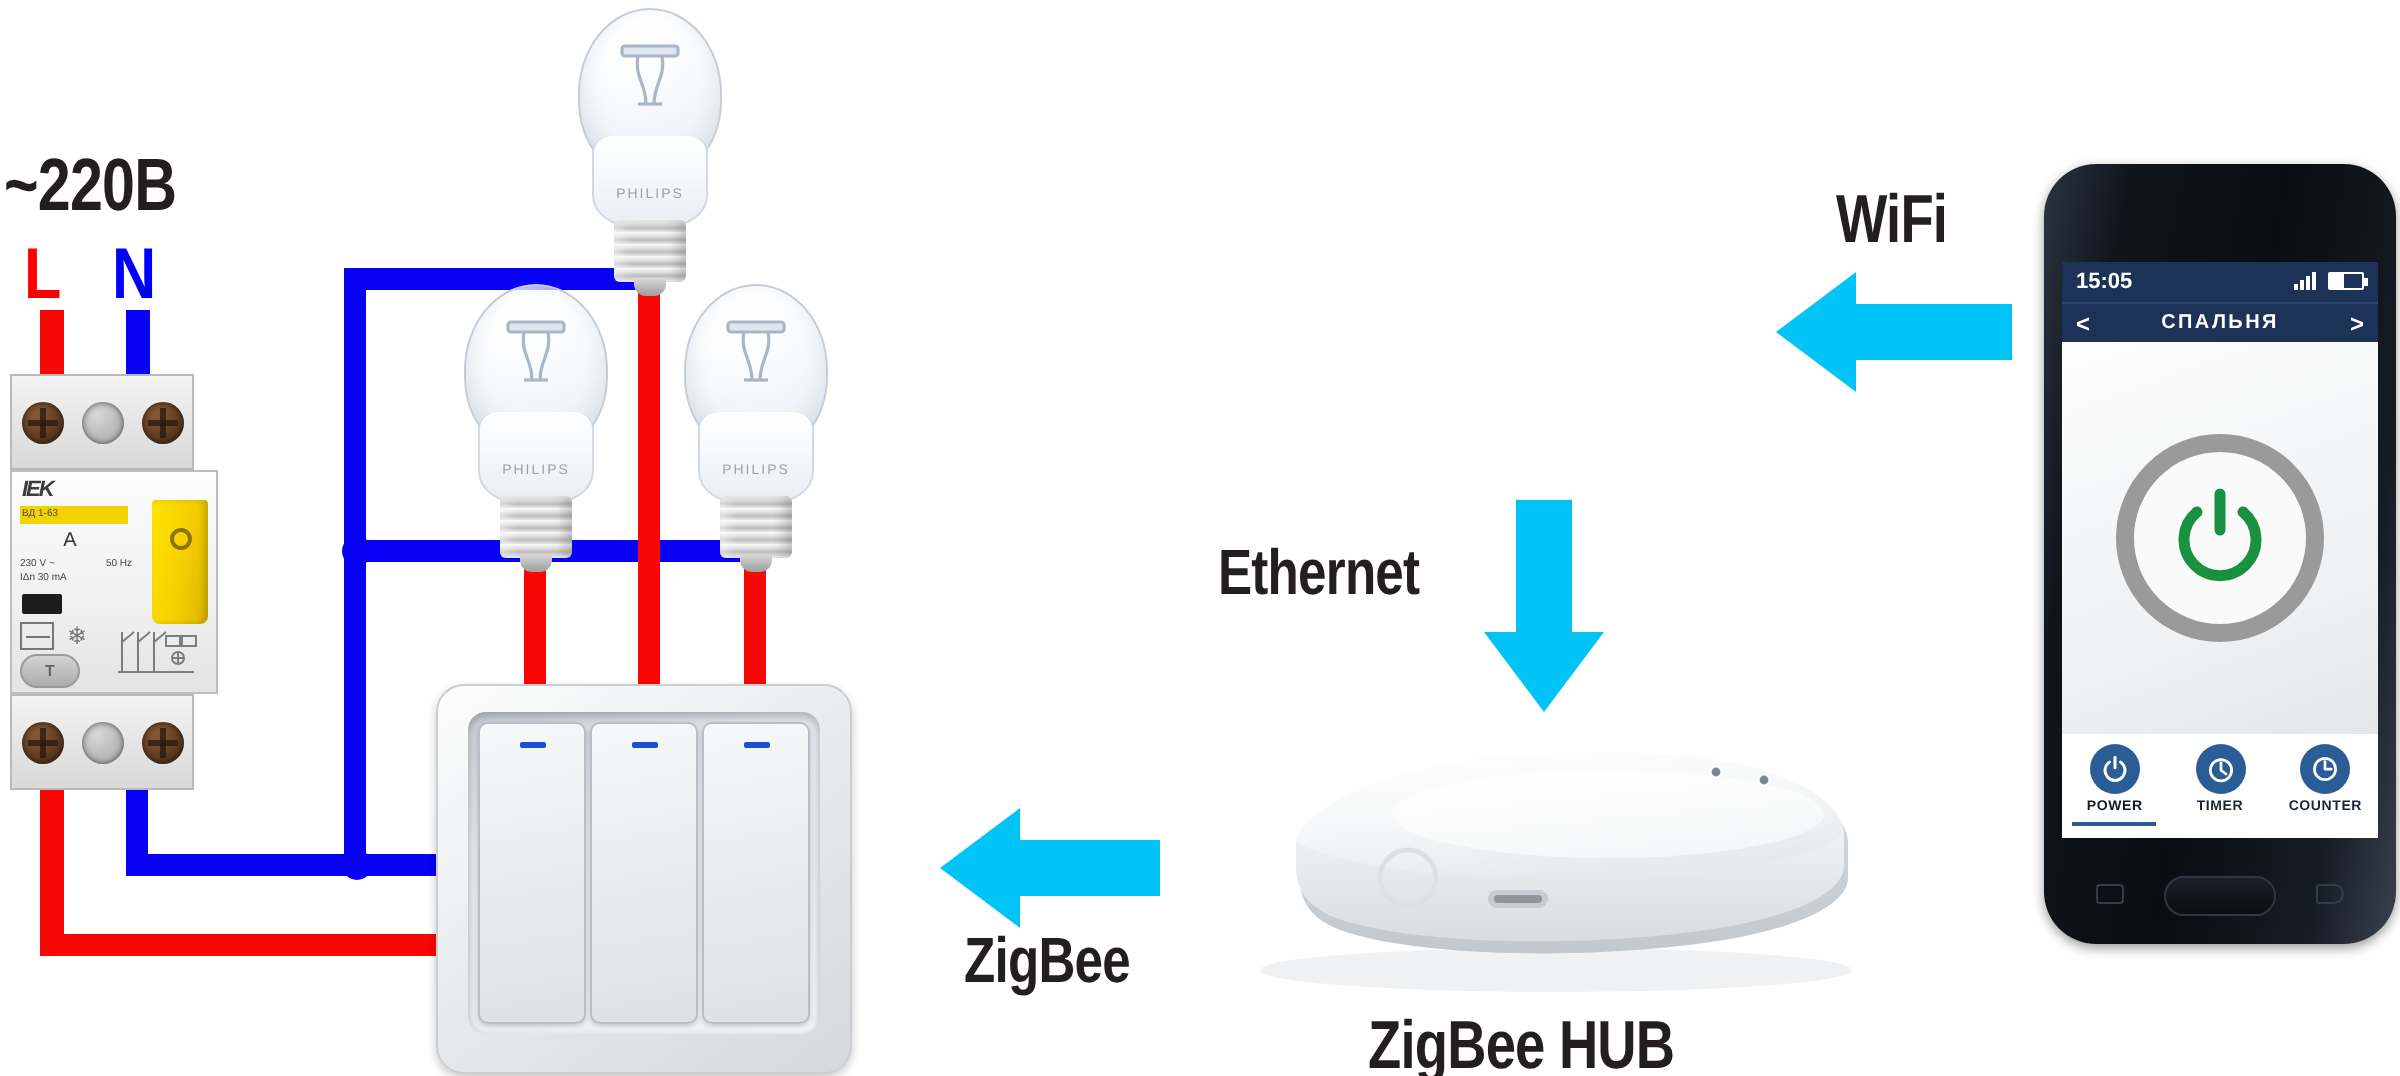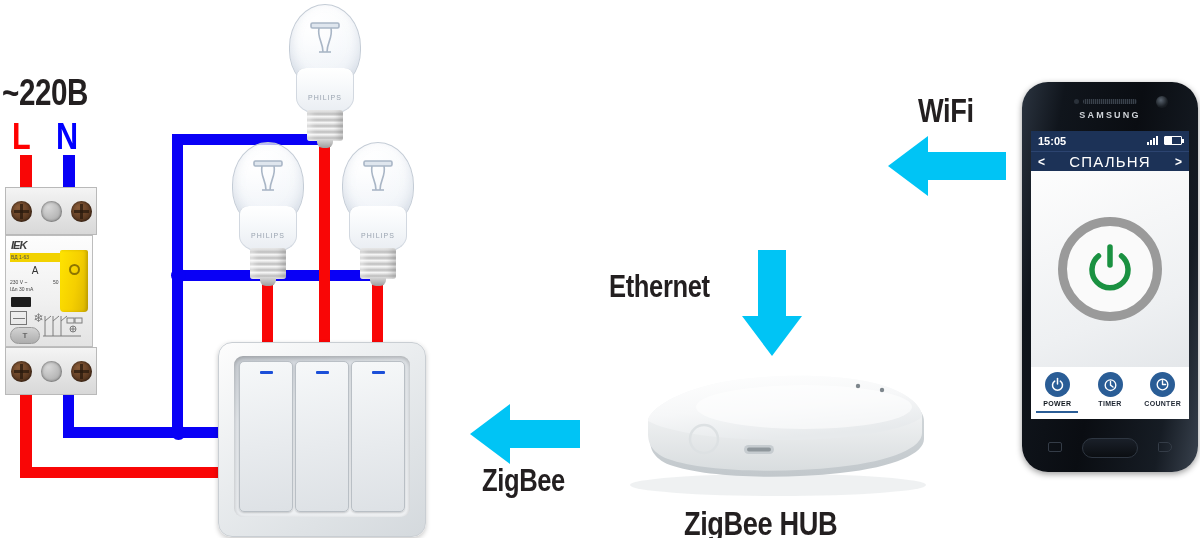--- a/index.html
+++ b/index.html
@@ -62,21 +62,21 @@
     content: ""; position: absolute; background: #2a1a0e; opacity: .75;
   }
   .screw::before { left: 9px; top: 3px; width: 3px; height: 15px; }
   .screw::after { left: 3px; top: 9px; width: 15px; height: 3px; }
   .screw.blank {
     background: radial-gradient(circle at 35% 30%, #d8d8d8 0%, #b3b3b3 70%, #999 100%);
   }
   .screw.blank::before, .screw.blank::after { display: none; }
 
   #brk-body {
-    position: absolute; left: 0; top: 48px; width: 88px; height: 112px;
+    position: absolute; left: 0; top: 48px; width: 104px; height: 112px;
     background: linear-gradient(180deg,#fdfdfd 0%,#f0f0f0 60%,#e3e3e3 100%);
     border: 1px solid #bdbdbd;
     overflow: hidden;
   }
   #brk-brand {
     position: absolute; left: 5px; top: 3px;
     font-size: 11px; font-weight: bold; font-style: italic;
     color: #3c3c3c; letter-spacing: -1px;
   }
   #brk-yellowstrip {
@@ -268,21 +268,21 @@
     display: flex; align-items: center; justify-content: space-between;
     padding: 0 7px; font-size: 11px; font-weight: bold;
   }
   #titlebar {
     position: absolute; left: 0; top: 20px; width: 100%; height: 20px;
     background: #1c3257; color: #fff;
     display: flex; align-items: center; justify-content: space-between;
     padding: 0 7px; font-size: 11px;
     border-top: 1px solid #2c4470;
   }
-  #room-title { font-weight: normal; letter-spacing: 1.2px; font-size: 15px; }
+  #room-title { font-weight: bold; letter-spacing: 1.2px; font-size: 10px; }
   .nav-arrow { font-weight: bold; font-size: 12px; }
   #power-area {
     position: absolute; left: 0; top: 40px; right: 0; bottom: 52px;
     background: linear-gradient(160deg,#fdfdfd 0%,#eef0f2 70%,#e4e7ea 100%);
     display: flex; align-items: center; justify-content: center;
   }
   #power-ring {
     width: 104px; height: 104px; border-radius: 50%;
     border: 9px solid #9a9a9a;
     display: flex; align-items: center; justify-content: center;
@@ -520,27 +520,20 @@
       <rect x="139" y="80.5" width="24" height="4" rx="2" fill="#8f979c"></rect>
       <circle cx="250" cy="19" r="2.2" fill="#7d868c"></circle>
       <circle cx="274" cy="23" r="2.2" fill="#7d868c"></circle>
     </svg>
   </div>
   <div class="cap" id="hub-label">ZigBee HUB</div>
 
   <div id="phone">
     <div id="phone-body"></div>
 
-    <div id="phone-top">
-      <span class="phone-sensor" style="left:52px;"></span>
-      <span class="phone-sensor" style="left:62px;"></span>
-      <span id="phone-earpiece"></span>
-      <span id="phone-cam"></span>
-      <div id="phone-brand">SAMSUNG</div>
-    </div>
 
     <div id="phone-screen">
 
       <div id="statusbar">
         <span>15:05</span>
         <span>
           <span class="sig-bars">
             <i style="height:3px"></i>
               <i style="height:5px"></i>
               <i style="height:7px"></i>

